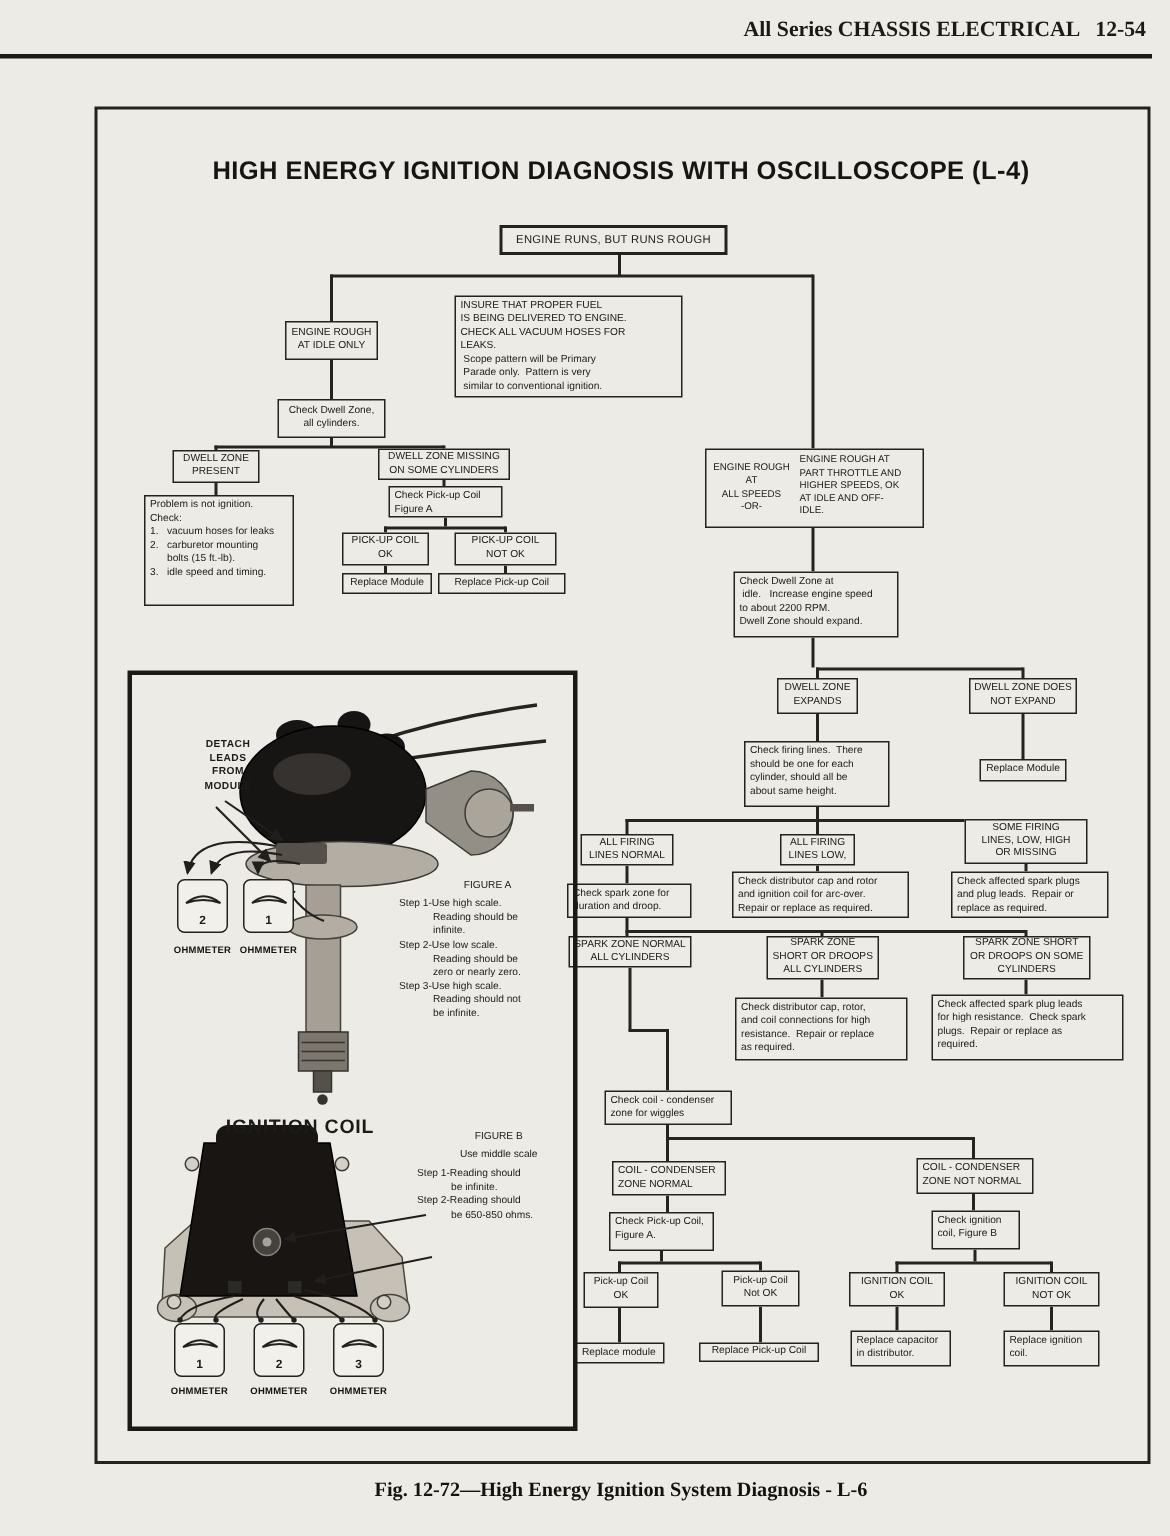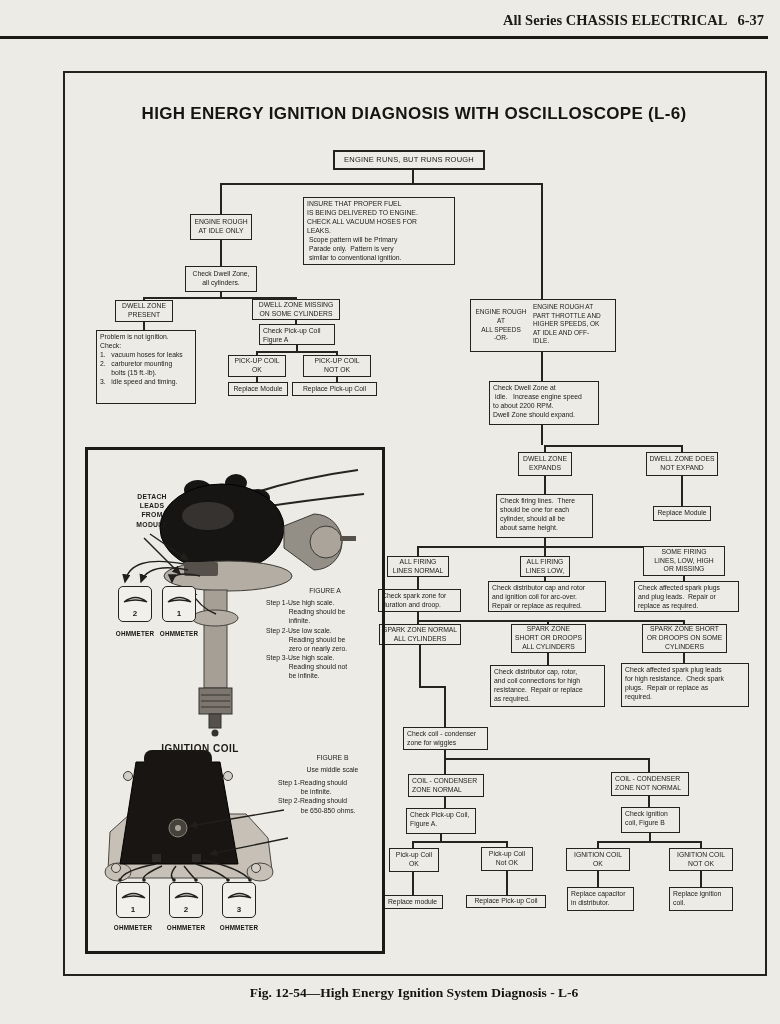--- a/index.html
+++ b/index.html
@@ -35,25 +35,25 @@
               font:bold 8px "Liberation Sans",sans-serif;color:#1d1b18;}
   .ohm{position:absolute;width:44px;text-align:center;font:bold 6.3px "Liberation Sans",sans-serif;
        letter-spacing:.2px;color:#14130f;}
   .figsvg{position:absolute;left:88px;top:450px;}
 </style>
 </head>
 <body>
 
 <div id="page">
 
-  <div class="hdr">All Series CHASSIS ELECTRICAL   6-37</div>
+  <div class="hdr">All Series CHASSIS ELECTRICAL   12-54</div>
   <div class="hdr-rule"></div>
   <div class="outer"></div>
-  <div class="pgtitle">HIGH ENERGY IGNITION DIAGNOSIS WITH OSCILLOSCOPE (L-6)</div>
-  <div class="caption">Fig. 12-54—High Energy Ignition System Diagnosis - L-6</div>
+  <div class="pgtitle">HIGH ENERGY IGNITION DIAGNOSIS WITH OSCILLOSCOPE (L-4)</div>
+  <div class="caption">Fig. 12-72—High Energy Ignition System Diagnosis - L-6</div>
 
   <i class="ln" style="left:412px;top:170px;width:1.5px;height:14px"></i>
   <i class="ln" style="left:220px;top:183px;width:322px;height:1.5px"></i>
   <i class="ln" style="left:220px;top:183px;width:1.5px;height:32px"></i>
   <i class="ln" style="left:541px;top:183px;width:1.5px;height:116px"></i>
   <i class="ln" style="left:220px;top:240px;width:1.5px;height:28px"></i>
   <i class="ln" style="left:220px;top:292px;width:1.5px;height:6px"></i>
   <i class="ln" style="left:143px;top:297px;width:153px;height:1.5px"></i>
   <i class="ln" style="left:143px;top:297px;width:1.5px;height:4px"></i>
   <i class="ln" style="left:295px;top:297px;width:1.5px;height:3px"></i>
@@ -320,21 +320,21 @@
   <div class="inset-txt pre" style="left:266px;top:598px;width:118px">Step 1-Use high scale.
             Reading should be
             infinite.
 Step 2-Use low scale.
             Reading should be
             zero or nearly zero.
 Step 3-Use high scale.
             Reading should not
             be infinite.</div>
 
-  <div class="inset-txt ctr blk" style="left:140px;top:742px;width:120px;font-size:10px;letter-spacing:.5px">IGNITION COIL</div>
+  <div class="inset-txt ctr blk" style="left:140px;top:742px;width:120px;font-size:13px;letter-spacing:.5px">IGNITION COIL</div>
   <div class="inset-txt ctr" style="left:285px;top:753px;width:95px">FIGURE B</div>
   <div class="inset-txt ctr" style="left:285px;top:765px;width:95px">Use middle scale</div>
   <div class="inset-txt pre" style="left:278px;top:778px;width:106px">Step 1-Reading should
             be infinite.
 Step 2-Reading should
             be 650-850 ohms.</div>
 
   <div class="meter" style="left:116px;top:882px">
     <svg width="31" height="18" viewBox="0 0 31 18">
         <path d="M4,13 Q15.5,4 27,13 Q15.5,9 4,13 Z" fill="none" stroke="#24221f" stroke-width="1.3"></path>

